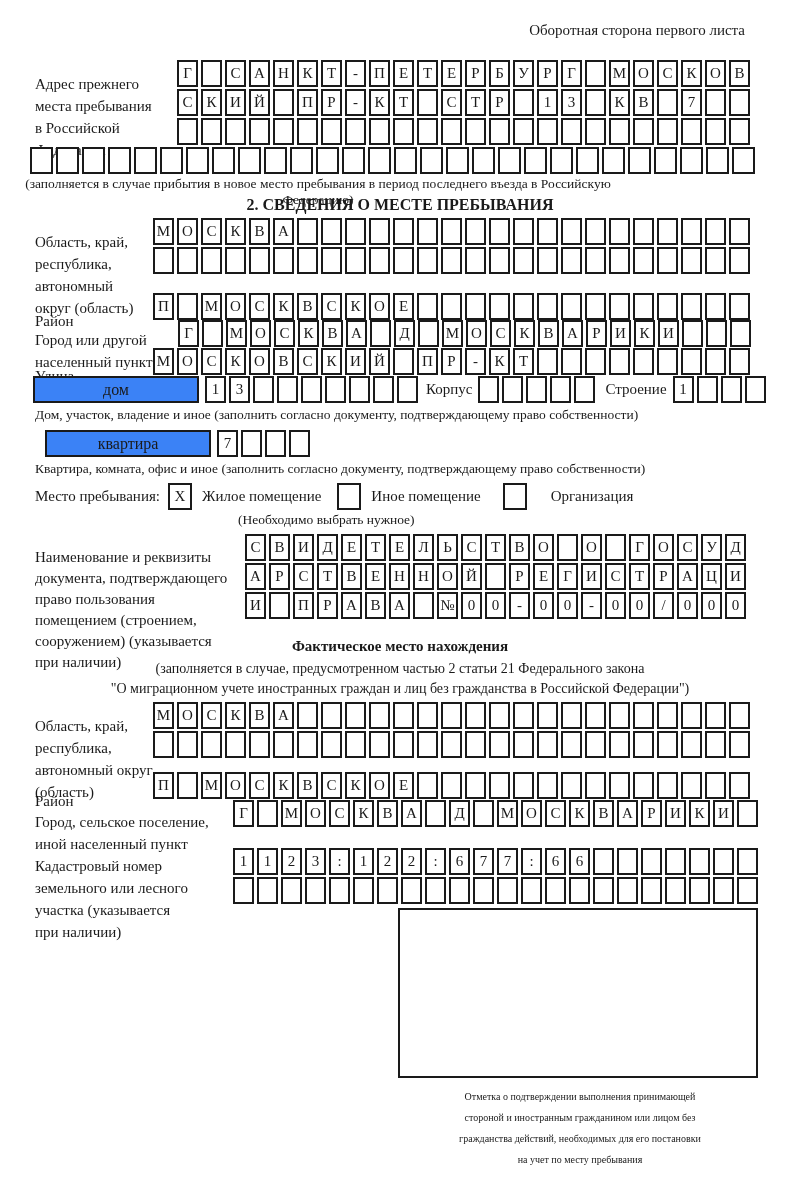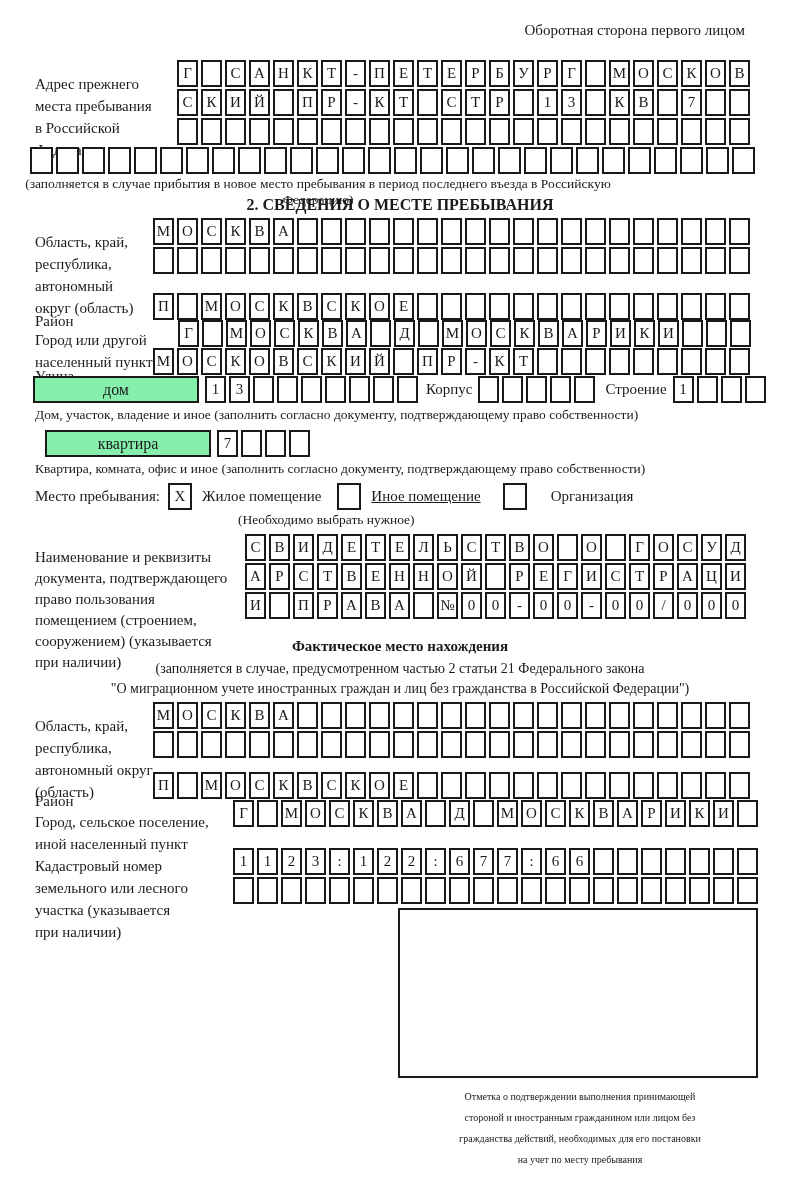--- a/index.html
+++ b/index.html
@@ -18,37 +18,37 @@
   .boxcol { display:flex; flex-direction:column; gap:2px; }
   .cb {
     width:21px; height:27px; flex:0 0 auto;
     border:2px solid #1a1a1a;
     display:flex; align-items:center; justify-content:center;
     font-size:15px; background:#fff;
   }
   .cb-big { width:23px; }
   .cbx { width:24px; }
   .widebox {
-    height:27px; border:2px solid #1a1a1a; background:#86efac;
+    height:27px; border:2px solid #1a1a1a; background:#3b82f6;
     display:flex; align-items:center; justify-content:center;
     font-size:16px;
   }
   .caption { font-size:13.5px; }
   .caption-center { text-align:center; width:636px; left:0; }
   .sec-title { font-weight:bold; font-size:16px; text-align:center; width:800px; left:0; }
   .note-line { font-size:14px; text-align:center; width:800px; left:0; }
   .inline-label { font-size:15px; line-height:27px; white-space:nowrap; }
   .dom-row { display:flex; align-items:flex-start; }
   .stamp-box { border:2px solid #1a1a1a; background:#fff; }
   .stamp-caption { font-size:10px; line-height:21px; text-align:center; white-space:pre-line; }
 </style>
 </head>
 <body>
 
-<div class="abs" style="top:22px; right:55px; font-size:15px;">Оборотная сторона первого лицом</div>
+<div class="abs" style="top:22px; right:55px; font-size:15px;">Оборотная сторона первого листа</div>
 
 <div class="abs flabel" style="left:35px; top:58px; width:140px;">Адрес прежнего
 места пребывания
 в Российской
 Федерации</div>
 <div class="abs boxcol" style="left:177px; top:60px;">
   <div class="boxes">
       <div class="cb">Г</div>
       <div class="cb"></div>
       <div class="cb">С</div>
@@ -349,21 +349,21 @@
       <div class="cb"></div>
     </div>
 </div>
 <div class="abs caption" style="left:35px; top:461px;">Квартира, комната, офис и иное (заполнить согласно документу, подтверждающему право собственности)</div>
 
 <div class="abs dom-row" style="left:35px; top:483px;">
   <div class="inline-label">Место пребывания:</div>
   <div class="cb cbx" style="margin-left:8px;">X</div>
   <div class="inline-label" style="margin-left:10px;">Жилое помещение</div>
   <div class="cb cbx" style="margin-left:16px;"></div>
-  <div class="inline-label" style="margin-left:10px;text-decoration:underline;">Иное помещение</div>
+  <div class="inline-label" style="margin-left:10px;">Иное помещение</div>
   <div class="cb cbx" style="margin-left:22px;"></div>
   <div class="inline-label" style="margin-left:24px;">Организация</div>
 </div>
 <div class="abs caption" style="left:238px; top:512px;">(Необходимо выбрать нужное)</div>
 
 <div class="abs flabel" style="left:35px; top:532px; width:208px; line-height:21px;">Наименование и реквизиты
 документа, подтверждающего
 право пользования
 помещением (строением,
 сооружением) (указывается

